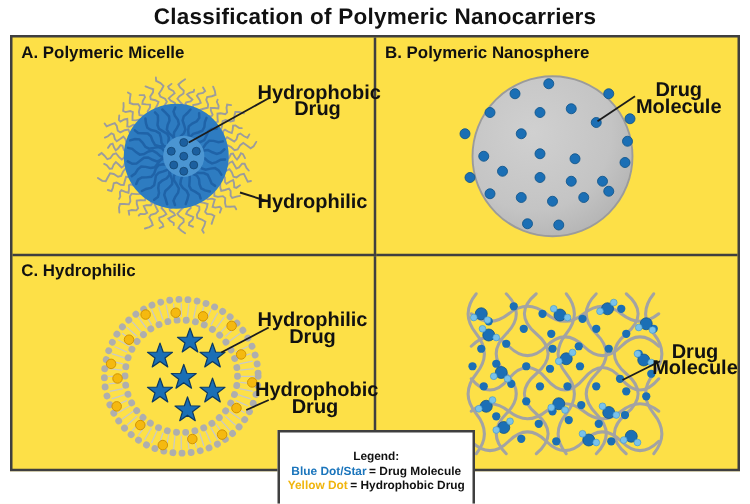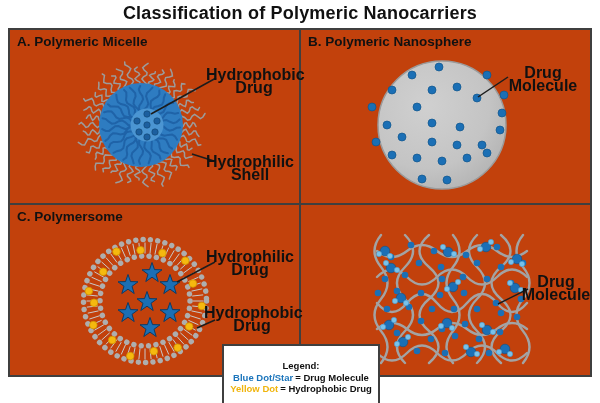--- a/index.html
+++ b/index.html
@@ -2,21 +2,21 @@
 <html><head>
 <meta charset="utf-8">
 <style>
   html,body{margin:0;padding:0;background:#fff;}
   .stage{position:relative;width:600px;height:403px;background:#fff;
          font-family:"Liberation Sans",sans-serif;color:#111;overflow:hidden;}
   .title{position:absolute;top:3px;left:0;width:100%;text-align:center;
          font-weight:bold;font-size:18px;letter-spacing:.2px;}
   .frame{position:absolute;left:8px;top:28px;width:580px;height:345px;
          border:2px solid #3f3f3f;display:grid;
-         grid-template-columns:291px 1fr;grid-template-rows:175px 1fr;background:#c2410c;}
+         grid-template-columns:291px 1fr;grid-template-rows:175px 1fr;background:#fde047;}
   .cell{position:relative;}
   .cell svg{position:absolute;left:0;top:0;width:100%;height:100%;}
   .cell-a{border-right:2px solid #3f3f3f;border-bottom:2px solid #3f3f3f;}
   .cell-b{border-bottom:2px solid #3f3f3f;}
   .cell-c{border-right:2px solid #3f3f3f;}
   .ptitle{position:absolute;left:7px;top:4px;font-weight:bold;font-size:13.5px;}
   .ann{position:absolute;width:96px;text-align:center;font-weight:bold;
        font-size:16px;line-height:13px;}
   .legend{position:absolute;left:222px;top:344px;width:152px;background:#fff;
           border:2px solid #3f3f3f;text-align:center;font-weight:bold;
@@ -113,21 +113,20 @@
           <line x1="206" y1="48" x2="141" y2="84" stroke="#1c1c1c" stroke-width="1.5"></line>
           <line x1="204" y1="131" x2="182" y2="124" stroke="#1c1c1c" stroke-width="1.5"></line>
         </svg>
       <div class="ptitle">A. Polymeric Micelle</div>
       <div class="ann" style="left:196px;top:38px">
         <div>Hydrophobic</div>
         <div>Drug</div>
       </div>
       <div class="ann" style="left:192px;top:125px">
         <div>Hydrophilic</div>
-        <div>Shell</div>
       </div>
     </div>
 
     <div class="cell cell-b">
       <svg id="svgB" viewBox="0 0 289 173" preserveAspectRatio="none">
           <defs>
             <radialGradient id="gB" cx="38%" cy="35%" r="75%">
               <stop offset="0%" stop-color="#d0d0d0"></stop>
               <stop offset="65%" stop-color="#c4c4c4"></stop>
               <stop offset="100%" stop-color="#b1b1b1"></stop>
@@ -252,21 +251,21 @@
           <path d="M142.0 57.5L144.5 64.6L152.0 64.8L146.0 69.3L148.2 76.5L142.0 72.2L135.8 76.5L138.0 69.3L132.0 64.8L139.5 64.6Z" fill="#1b6fb5" stroke="#0d3a63" stroke-width="1" stroke-linejoin="round"></path>
           <path d="M118.0 69.5L120.5 76.6L128.0 76.8L122.0 81.3L124.2 88.5L118.0 84.2L111.8 88.5L114.0 81.3L108.0 76.8L115.5 76.6Z" fill="#1b6fb5" stroke="#0d3a63" stroke-width="1" stroke-linejoin="round"></path>
           <path d="M160.0 69.5L162.5 76.6L170.0 76.8L164.0 81.3L166.2 88.5L160.0 84.2L153.8 88.5L156.0 81.3L150.0 76.8L157.5 76.6Z" fill="#1b6fb5" stroke="#0d3a63" stroke-width="1" stroke-linejoin="round"></path>
           <path d="M137.0 86.5L139.5 93.6L147.0 93.8L141.0 98.3L143.2 105.5L137.0 101.2L130.8 105.5L133.0 98.3L127.0 93.8L134.5 93.6Z" fill="#1b6fb5" stroke="#0d3a63" stroke-width="1" stroke-linejoin="round"></path>
           <path d="M118.0 97.5L120.5 104.6L128.0 104.8L122.0 109.3L124.2 116.5L118.0 112.2L111.8 116.5L114.0 109.3L108.0 104.8L115.5 104.6Z" fill="#1b6fb5" stroke="#0d3a63" stroke-width="1" stroke-linejoin="round"></path>
           <path d="M160.0 97.5L162.5 104.6L170.0 104.8L164.0 109.3L166.2 116.5L160.0 112.2L153.8 116.5L156.0 109.3L150.0 104.8L157.5 104.6Z" fill="#1b6fb5" stroke="#0d3a63" stroke-width="1" stroke-linejoin="round"></path>
           <path d="M140.0 112.5L142.5 119.6L150.0 119.8L144.0 124.3L146.2 131.5L140.0 127.2L133.8 131.5L136.0 124.3L130.0 119.8L137.5 119.6Z" fill="#1b6fb5" stroke="#0d3a63" stroke-width="1" stroke-linejoin="round"></path>
           <line x1="205" y1="57" x2="167" y2="77" stroke="#1c1c1c" stroke-width="1.5"></line>
           <line x1="205" y1="115" x2="187" y2="123" stroke="#1c1c1c" stroke-width="1.5"></line>
         </svg>
-      <div class="ptitle">C. Polymersome</div>
+      <div class="ptitle">C. Hydrophilic</div>
       <div class="ann" style="left:192px;top:45px">
         <div>Hydrophilic</div>
         <div>Drug</div>
       </div>
       <div class="ann" style="left:194px;top:101px">
         <div>Hydrophobic</div>
         <div>Drug</div>
       </div>
     </div>
 

